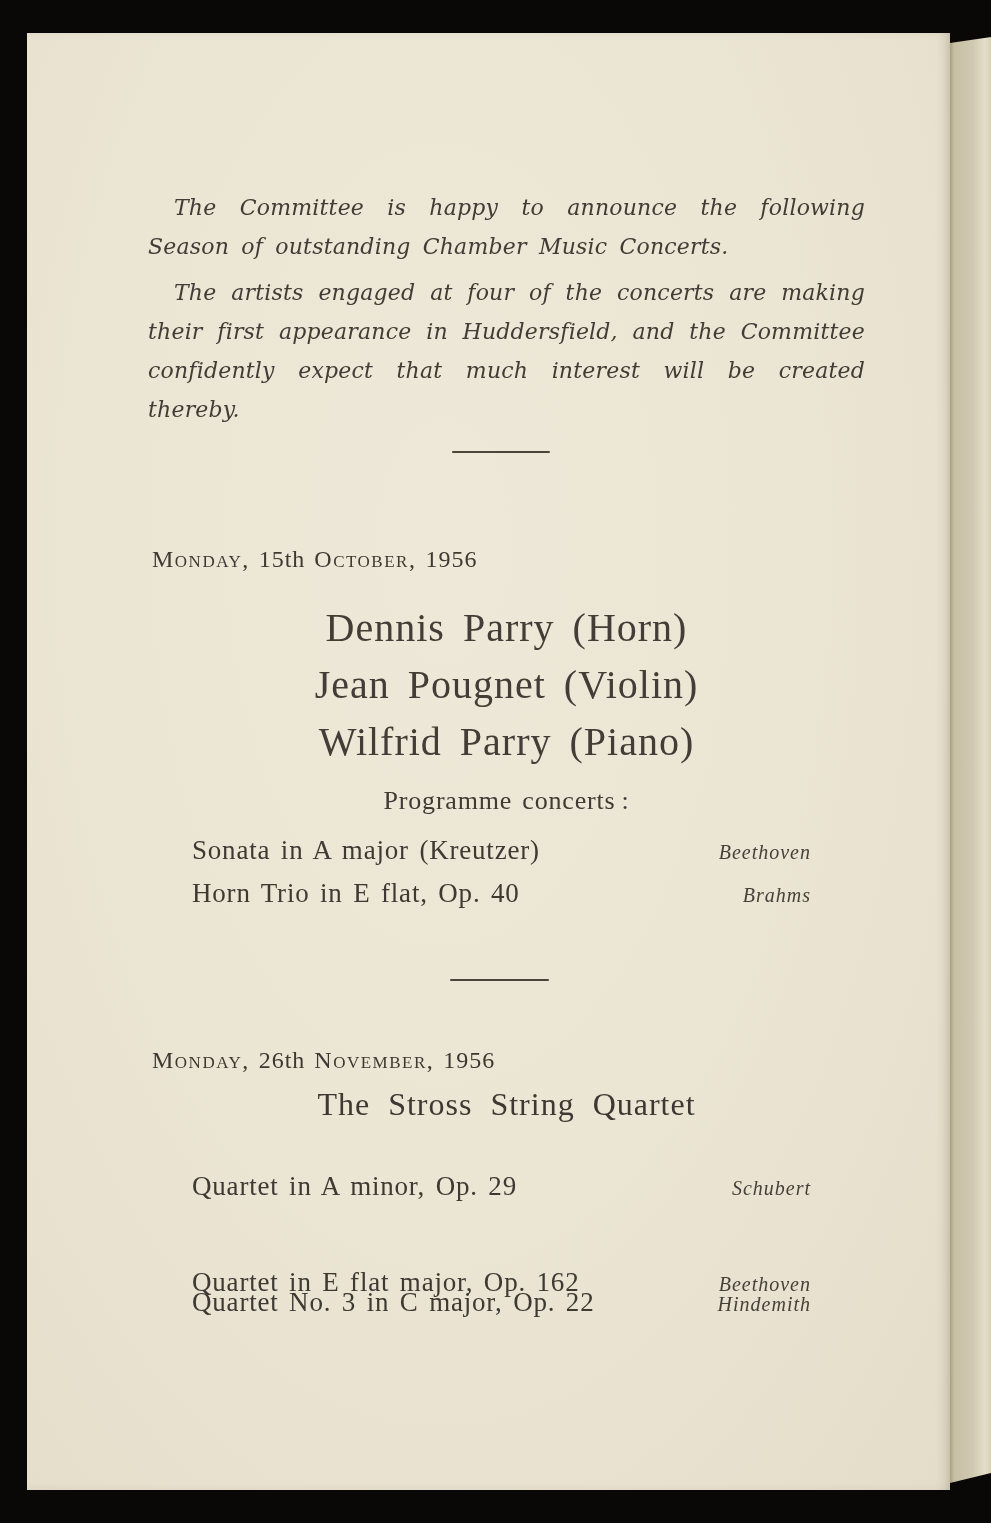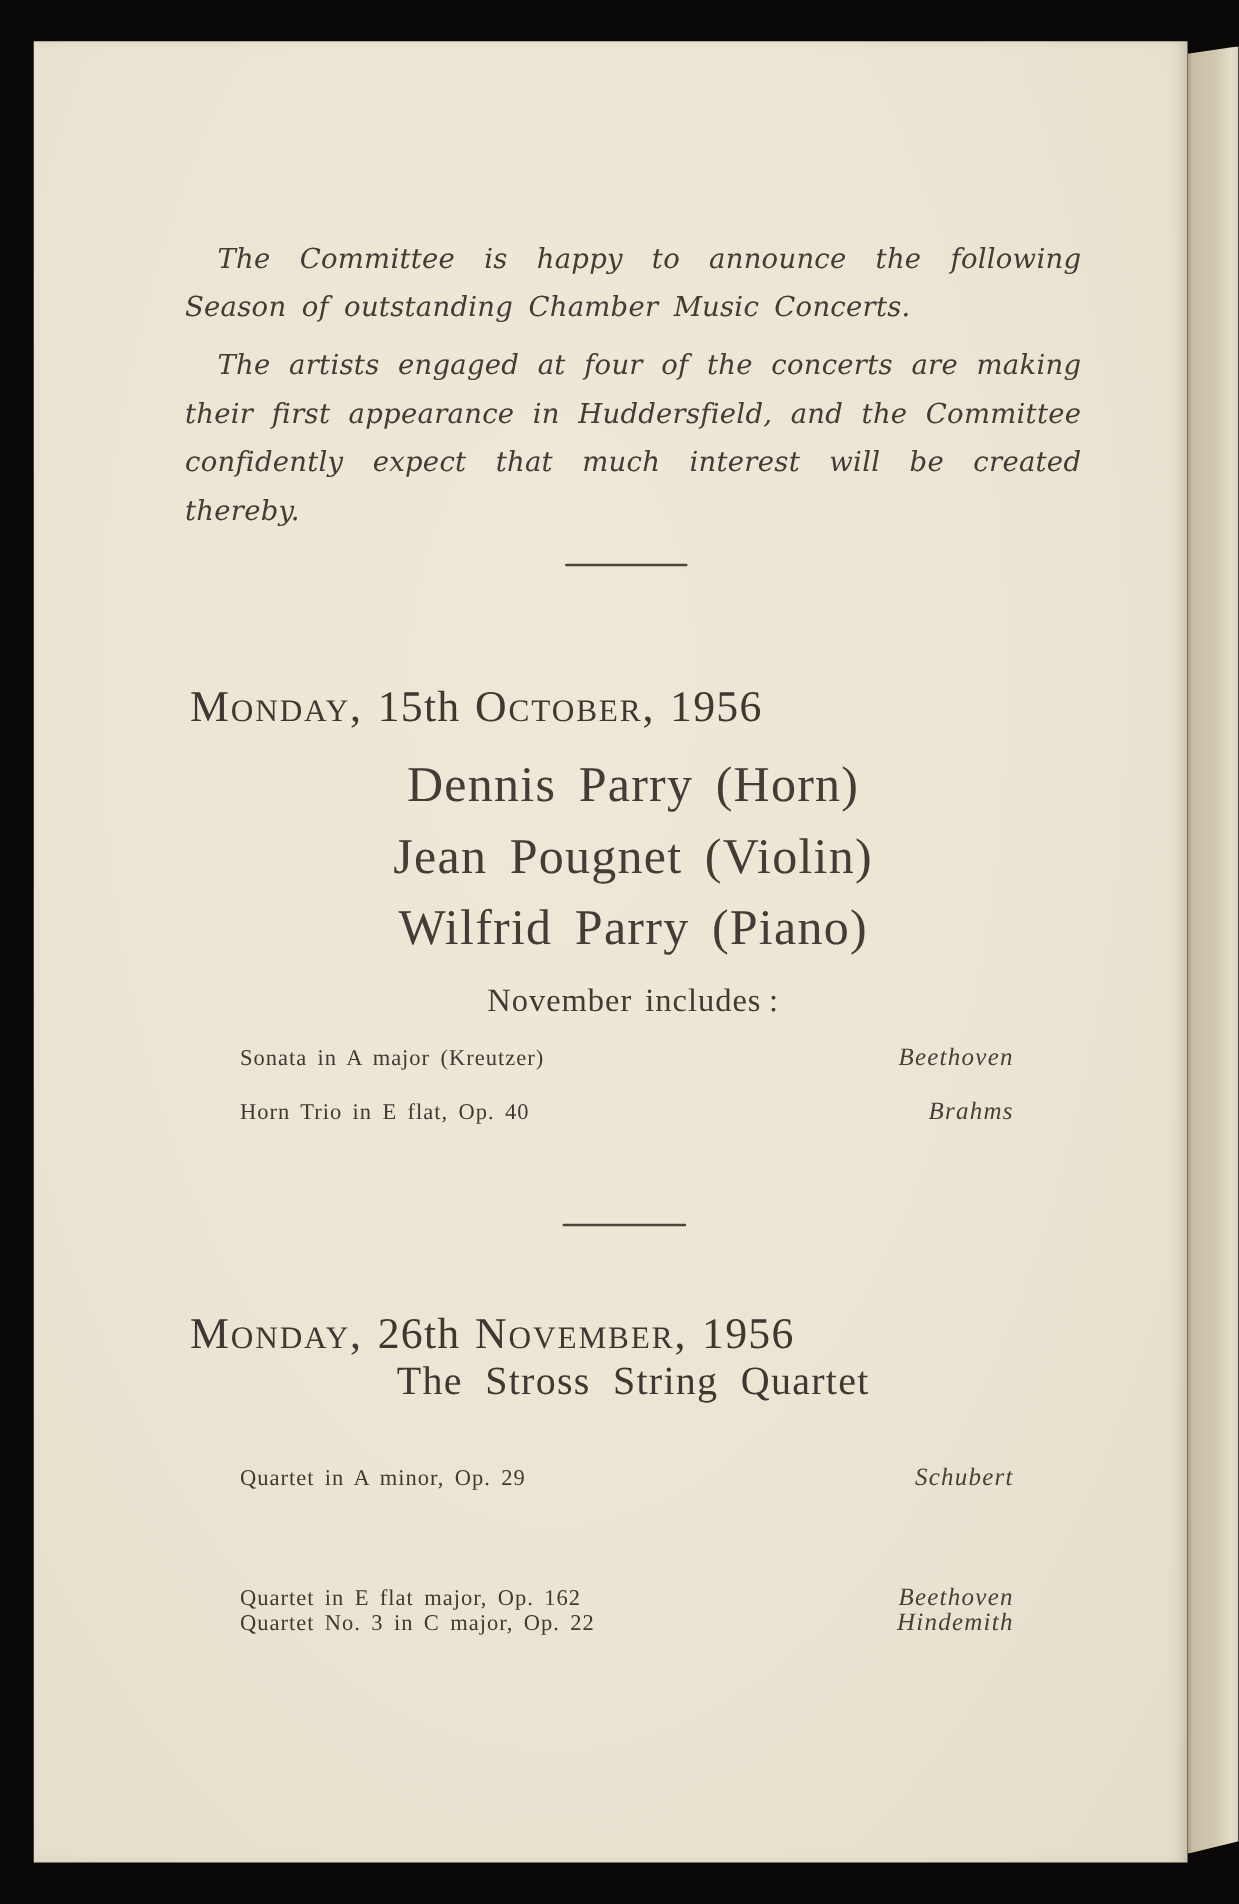--- a/index.html
+++ b/index.html
@@ -26,42 +26,42 @@
     font-family:"DejaVu Serif", serif;font-style:italic;font-weight:500;
     font-size:22px;line-height:39px;color:#413c35;
     text-align:justify;letter-spacing:.2px;word-spacing:5px;
   }
   .intro p{margin:0;text-indent:26px;}
   .intro p + p{margin-top:7px;}
   .rule{height:2px;background:#4a443b;border-radius:1px;}
   .rule-1{left:425px;top:418px;width:98px;}
   .rule-2{left:423px;top:946px;width:99px;}
   .concert-date{
-    left:125px;font-size:35px;color:#3d3831;letter-spacing:1px;word-spacing:2px;white-space:nowrap;
+    left:125px;font-size:24px;color:#3d3831;letter-spacing:1px;word-spacing:2px;white-space:nowrap;
   }
   .concert-date .sc{font-variant:small-caps;letter-spacing:1.5px;}
   .date-1{top:513px;}
   .date-2{top:1014px;}
   .artists{
     left:121px;top:566px;width:717px;text-align:center;
     font-size:40px;line-height:57px;color:#423d36;letter-spacing:1px;word-spacing:7px;
   }
   .artists div{white-space:nowrap;}
   .programme-label{
     left:121px;top:753px;width:717px;text-align:center;
     font-size:26px;color:#3f3a33;letter-spacing:.8px;word-spacing:3px;
   }
   .ensemble{
     left:121px;top:1053px;width:717px;text-align:center;
     font-size:32px;color:#3d3831;letter-spacing:1px;word-spacing:9px;white-space:nowrap;
   }
   .work-row{
     left:165px;width:619px;display:flex;justify-content:space-between;align-items:baseline;
   }
-  .work-title{font-size:18px;color:#3e3933;letter-spacing:.8px;word-spacing:3px;white-space:nowrap;}
+  .work-title{font-size:27px;color:#3e3933;letter-spacing:.8px;word-spacing:3px;white-space:nowrap;}
   .work-composer{font-style:italic;font-size:20px;color:#45403a;letter-spacing:1px;white-space:nowrap;}
   .w1-0{top:802px;} .w1-1{top:845px;}
   .w2-0{top:1138px;} .w2-1{top:1254px;} .w2-2{top:1234px;}
 </style>
 </head>
 <body>
 
 <div class="page">
 
   <div class="intro">
@@ -72,21 +72,21 @@
   <div class="rule rule-1"></div>
 
   <div class="concert-date date-1"><span class="sc">Monday,</span><span> 15th </span><span class="sc">October,</span><span> 1956</span></div>
 
   <div class="artists">
     <div>Dennis Parry (Horn)</div>
     <div>Jean Pougnet (Violin)</div>
     <div>Wilfrid Parry (Piano)</div>
   </div>
 
-  <div class="programme-label">November includes :</div>
+  <div class="programme-label">Programme concerts :</div>
 
   <div class="work-row w1-0">
     <span class="work-title">Sonata in A major (Kreutzer)</span>
     <span class="work-composer">Beethoven</span>
   </div>
   <div class="work-row w1-1">
     <span class="work-title">Horn Trio in E flat, Op. 40</span>
     <span class="work-composer">Brahms</span>
   </div>
 

